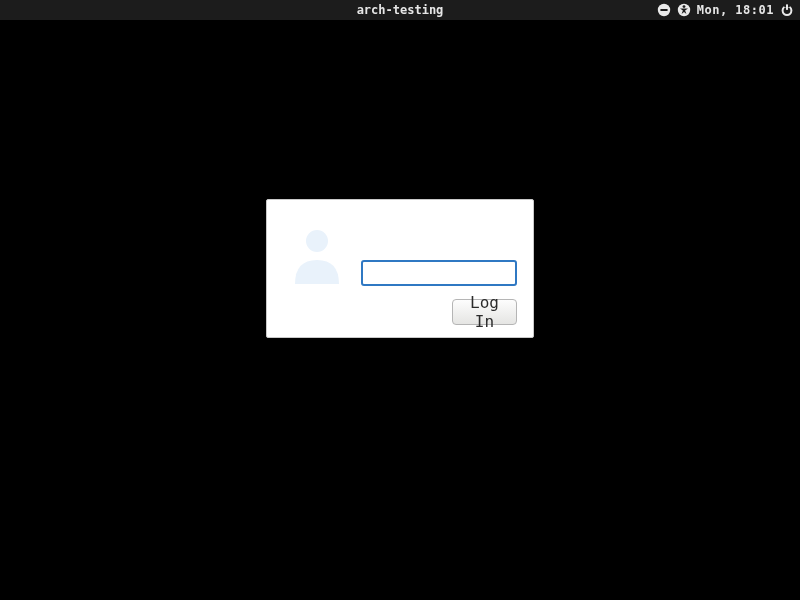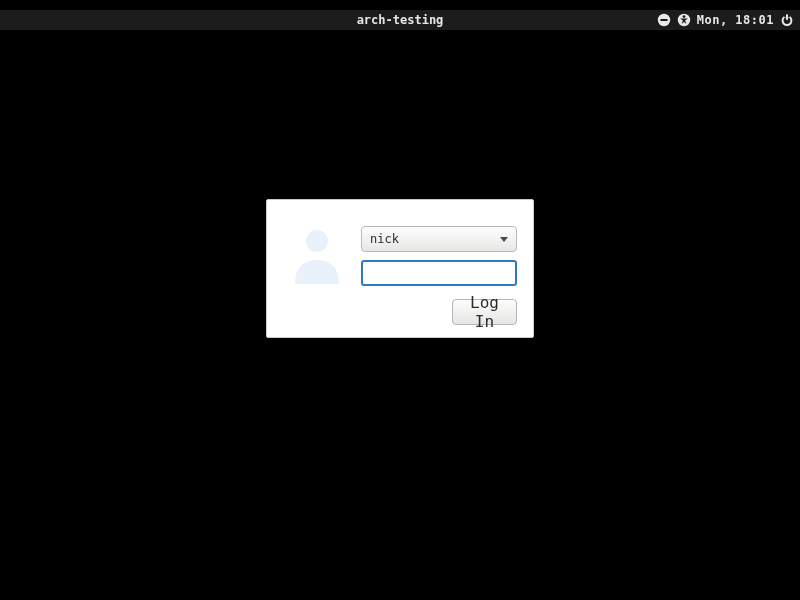--- a/index.html
+++ b/index.html
@@ -9,21 +9,21 @@
     height: 600px;
     overflow: hidden;
     background: #000;
     font-family: "DejaVu Sans", "Liberation Sans", sans-serif;
     font-size: 12px;
     color: #eee;
   }
 
   .topbar {
     position: absolute;
-    top: 10px; left: 0; right: 0;
+    top: 0; left: 0; right: 0;
     height: 20px;
     background: #1c1c1c;
     color: #e6e6e6;
     font-family: "DejaVu Sans Mono", "Liberation Mono", monospace;
     font-weight: bold;
     font-size: 12px;
     display: flex;
     align-items: center;
     justify-content: center;
   }
@@ -168,24 +168,20 @@
 
 <div class="login-card">
 
   <div class="avatar">
     <svg width="56" height="62" viewBox="0 0 56 62">
       <circle cx="28" cy="17" r="11" fill="#e9f2fb"></circle>
       <path d="M6 60 Q6 36 28 36 Q50 36 50 60 Z" fill="#e9f2fb"></path>
     </svg>
   </div>
 
-  <div class="user-select">
-    <span>nick</span>
-    <span class="caret"></span>
-  </div>
 
   <input type="password" class="password-input" value="" style="">
 
   <button class="login-button">
     <span>Log In</span>
   </button>
 
 </div>
 
 </body></html>

